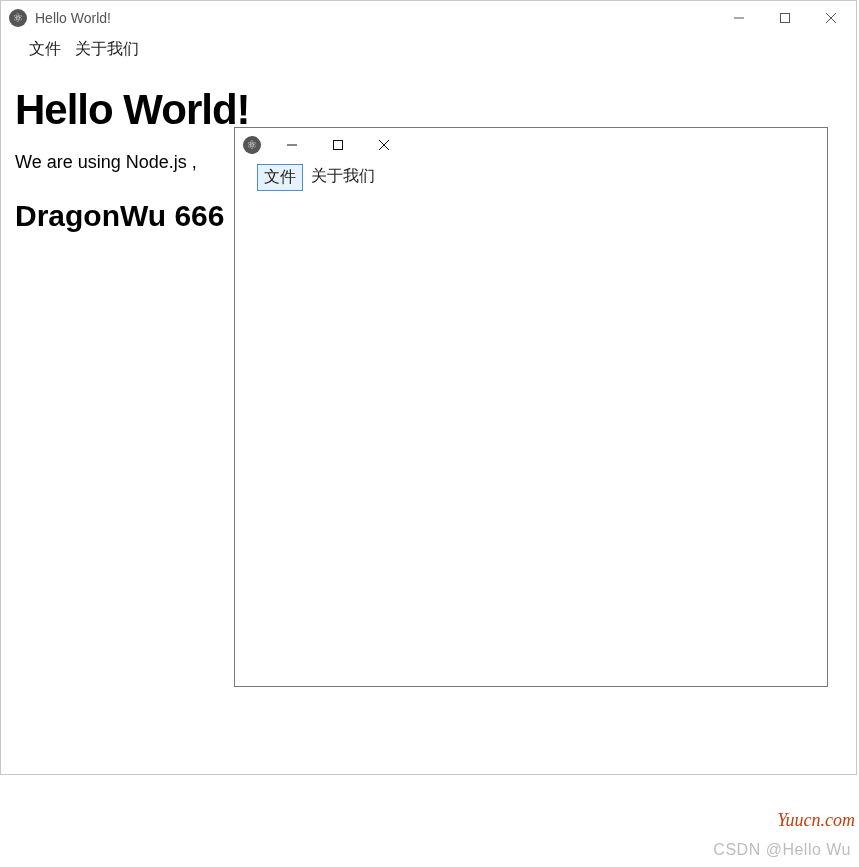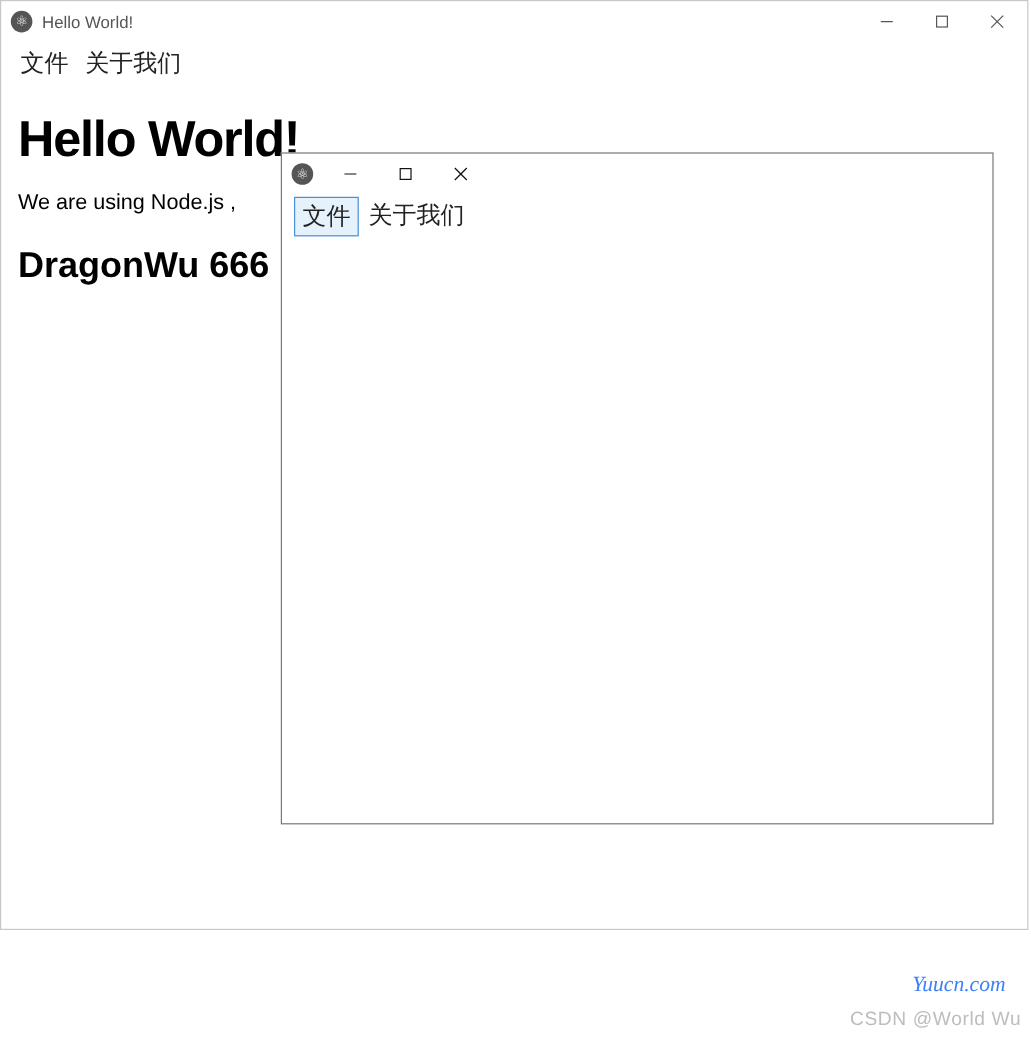--- a/index.html
+++ b/index.html
@@ -53,41 +53,41 @@
     .title-controls div {
       width: 46px; height: 32px;
       display: flex; align-items: center; justify-content: center;
       color: #555;
     }
     .title-controls svg { width: 12px; height: 12px; stroke: #555; fill: none; stroke-width: 1; }
     .win-front .title-controls svg { stroke: #111; }
     .menubar {
       display: flex;
       gap: 2px;
-      padding: 2px 10px;
-      font-size: 20px;
+      padding: 2px 22px;
+      font-size: 16px;
     }
     .menubar div { padding: 2px 6px; color: #222; }
     .menu-active {
       border: 1px solid #4a90d9;
       background: #e5f1fb;
     }
     .content { padding: 8px 14px; }
     .content h1 {
       font-size: 42px;
       font-weight: 800;
       margin: 14px 0 18px 0;
       letter-spacing: -1px;
     }
     .content p { font-size: 18px; margin-bottom: 26px; }
     .content h2 { font-size: 30px; font-weight: 800; }
     .watermark-red {
       position: absolute;
-      right: 21px; bottom: 36px;
-      color: #3b82f6;
+      right: 4px; bottom: 36px;
+      color: #c2410c;
       font-size: 18px;
       font-family: Georgia, serif;
       font-style: italic;
     }
     .watermark-grey {
       position: absolute;
       right: 8px; bottom: 8px;
       color: #bdbdbd;
       font-size: 16px;
       letter-spacing: 0.5px;
@@ -152,13 +152,13 @@
         </div>
     </div>
   </div>
   <div class="menubar">
     <div class="menu-active">文件</div>
     <div>关于我们</div>
   </div>
 </div>
 
 <div class="watermark-red">Yuucn.com</div>
-<div class="watermark-grey">CSDN @World   Wu</div>
+<div class="watermark-grey">CSDN @Hello   Wu</div>
 
 </body></html>

